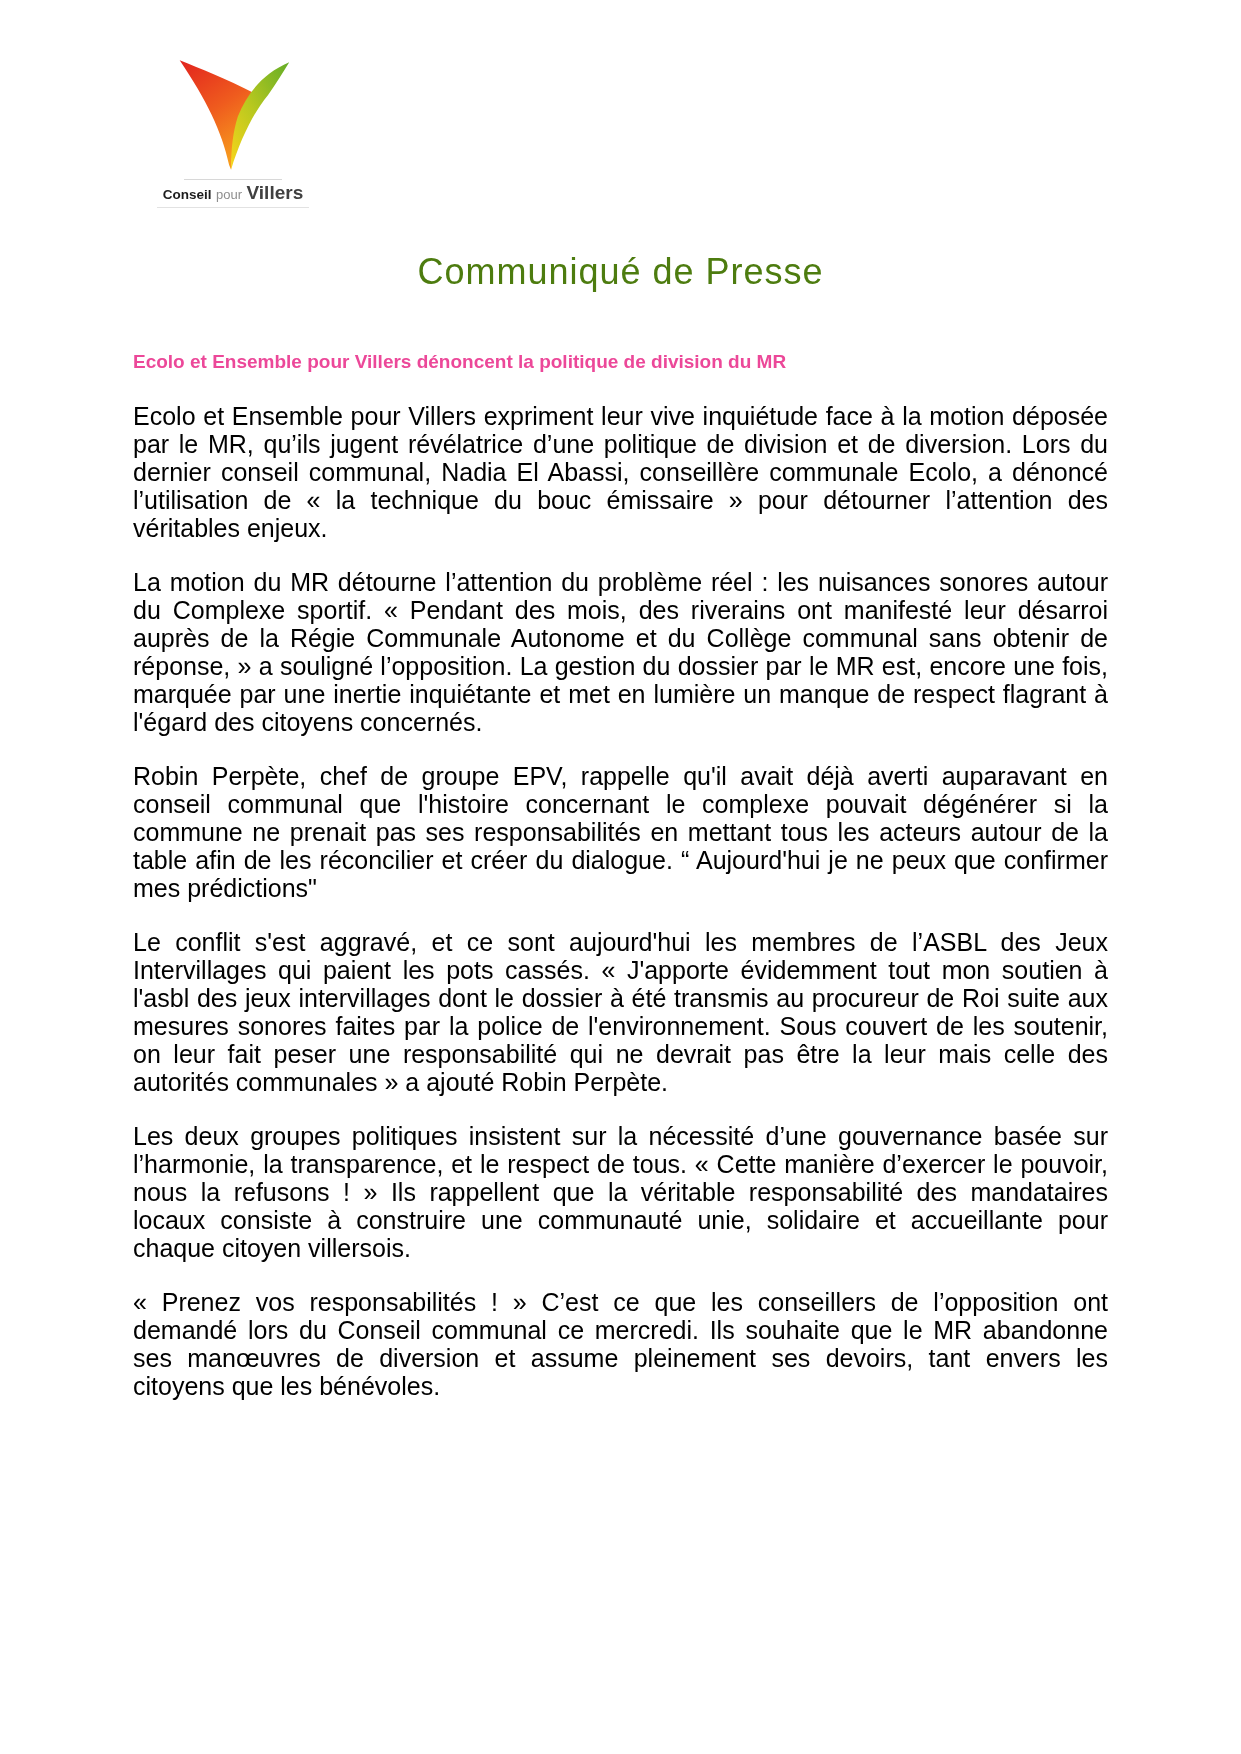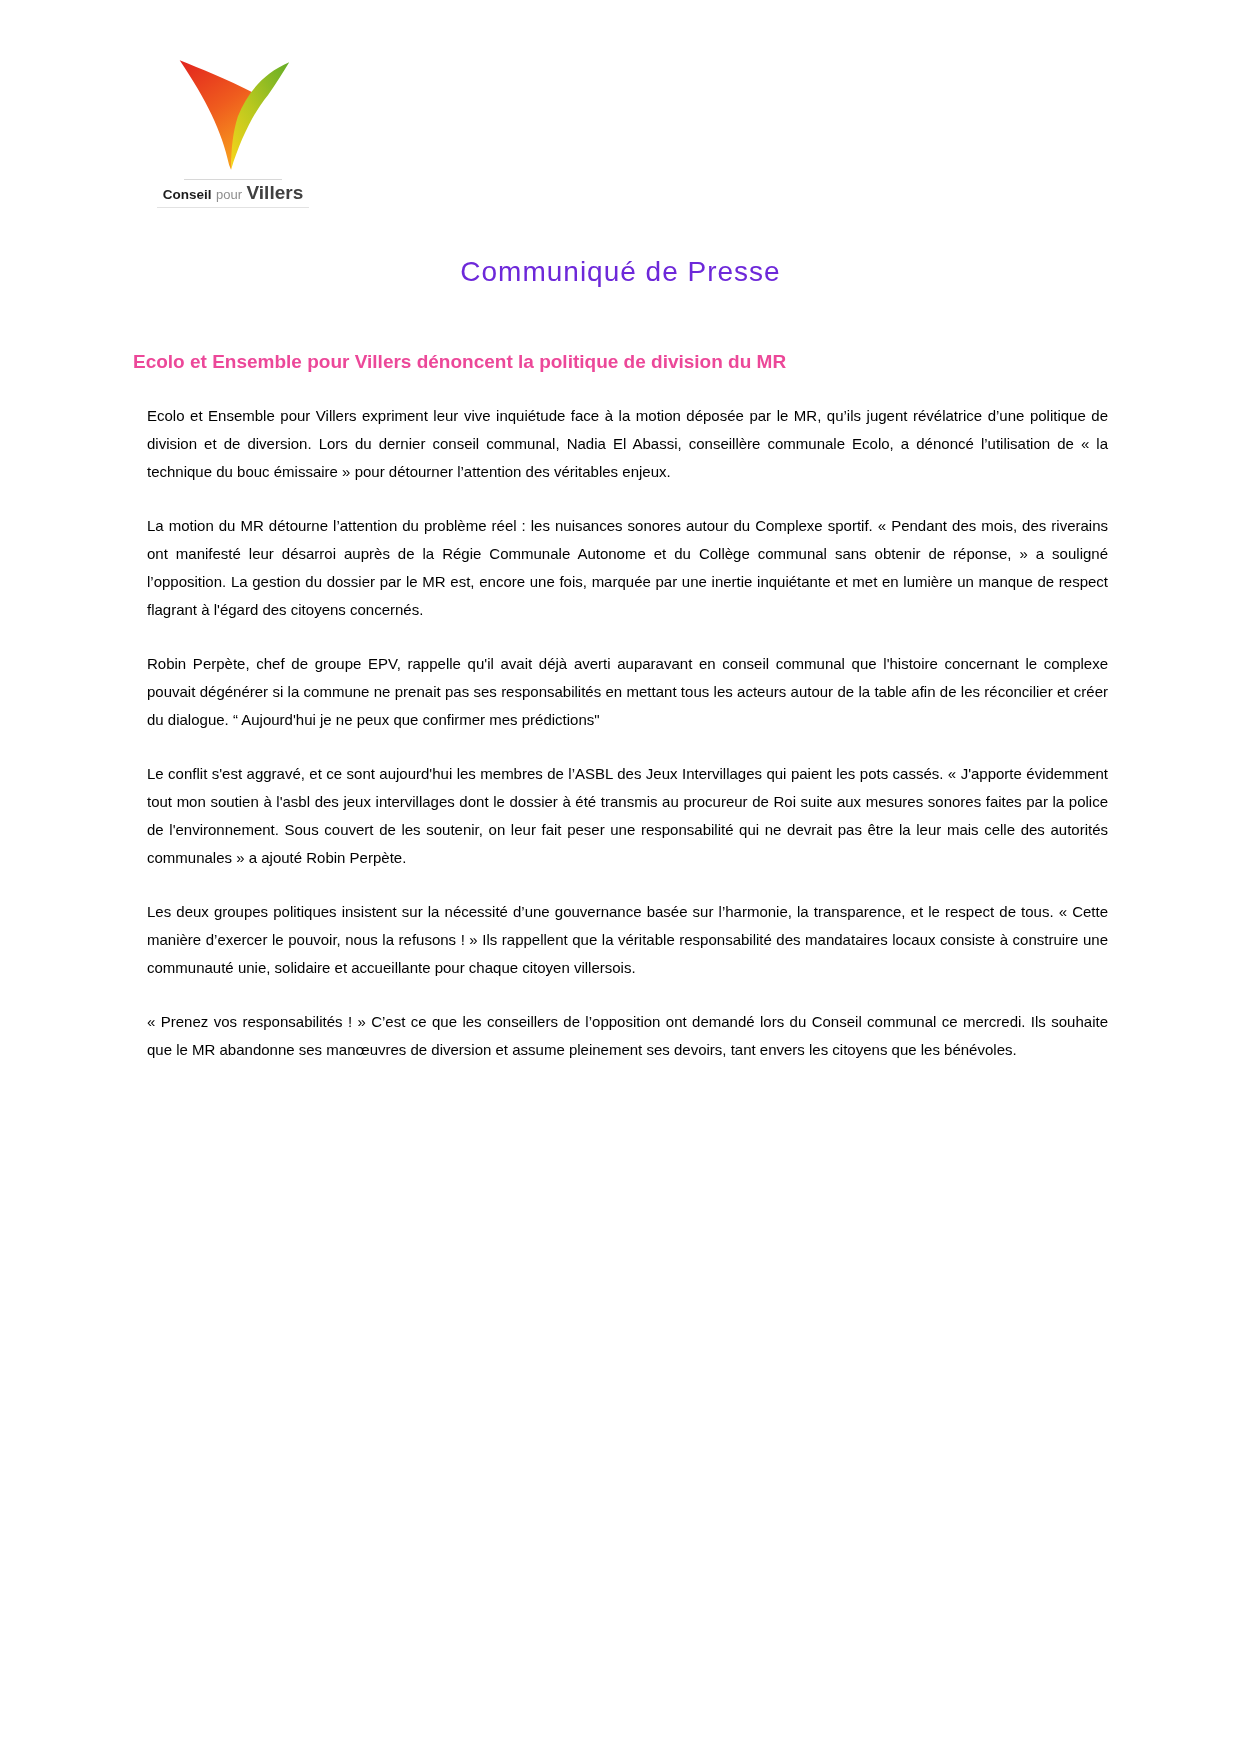--- a/index.html
+++ b/index.html
@@ -75,39 +75,39 @@
     font-weight: bold;
     font-size: 14px;
     letter-spacing: 2px;
     color: #54d31e;
   }
   
   .title {
     margin: 8px 0 4px 0;
     text-align: center;
     font-weight: normal;
-    font-size: 28px;
+    font-size: 36px;
     line-height: 48px;
     letter-spacing: 1px;
-    color: #6d28d9;
+    color: #4d7c0f;
   }
   
   .content {
     margin: 0 133px;
   }
   .article-heading {
     margin: 52px 0 0 0;
     font-size: 19px;
     font-weight: bold;
     line-height: 28px;
     color: #ec4899;
   }
   .body-par {
-    margin: 26px 0 0 14px;
-    font-size: 15px;
+    margin: 26px 0 0 0;
+    font-size: 25px;
     line-height: 28px;
     text-align: justify;
     text-align-last: left;
     color: #000000;
   }
 </style>
 </head>
 <body>
 
 <div class="header">

